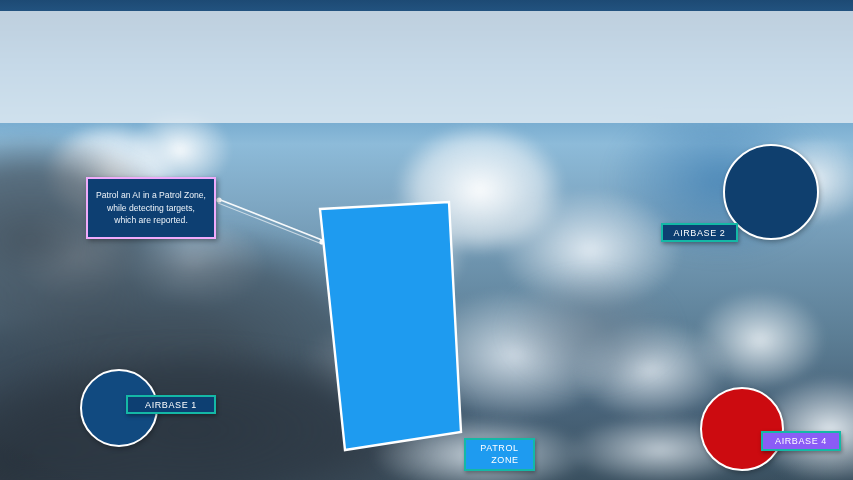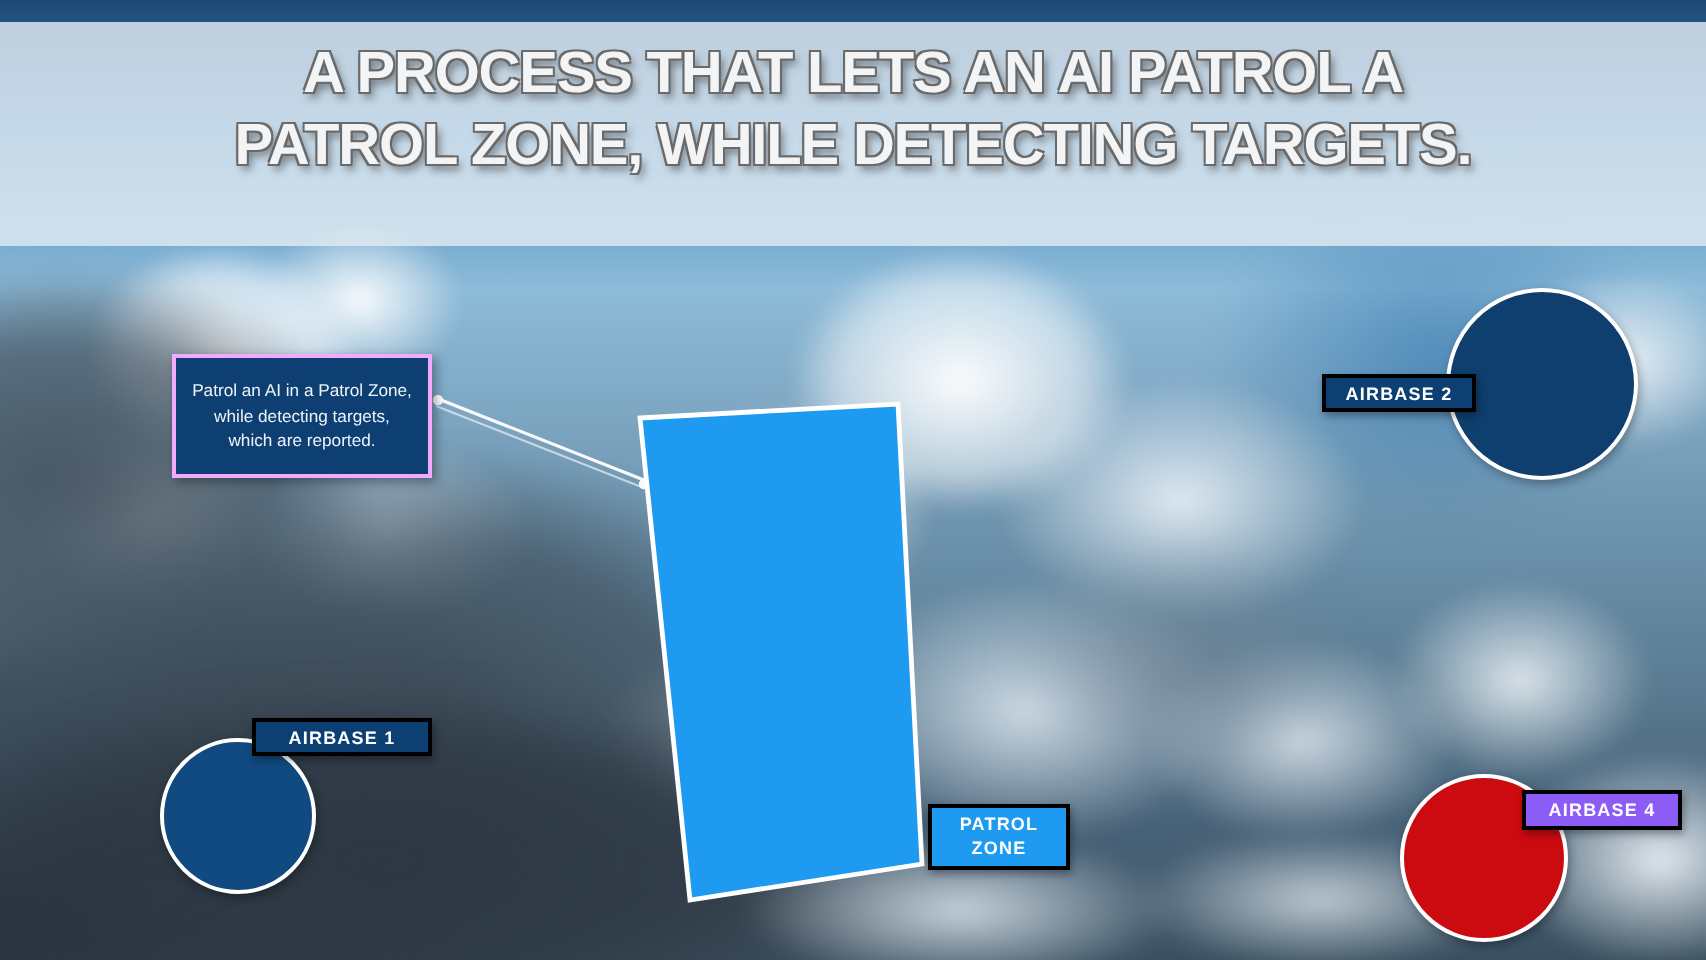--- a/index.html
+++ b/index.html
@@ -194,69 +194,68 @@
     box-sizing: border-box;
     box-shadow: 1px 2px 5px rgba(0,0,0,0.3);
   }
   #circle-airbase-1 { left: 80px;  top: 369px; width: 78px; height: 78px; background: #114a80; }
   #circle-airbase-2 { left: 723px; top: 144px; width: 96px; height: 96px; background: #0f3f6e; }
   #circle-airbase-4 { left: 700px; top: 387px; width: 84px; height: 84px; background: #cc0b10; }
 
   
   .label-box {
     position: absolute;
-    border: 2px solid #000000;
+    border: 2px solid #14b8a6;
     box-sizing: border-box;
     display: flex;
     align-items: center;
     justify-content: center;
     font-family: "Liberation Sans", sans-serif;
-    font-weight: bold;
+    font-weight: normal;
     color: #ffffff;
     letter-spacing: 0.6px;
     box-shadow: 1px 2px 4px rgba(0,0,0,0.35);
+    margin-top: 36px;
   }
   #label-airbase-1 {
     left: 126px; top: 359px; width: 90px; height: 19px;
     background: #0d3f72; font-size: 9px;
   }
   #label-airbase-2 {
     left: 661px; top: 187px; width: 77px; height: 19px;
     background: #0d3f72; font-size: 9px;
   }
   #label-airbase-4 {
     left: 761px; top: 395px; width: 80px; height: 20px;
     background: #8b5cf6; font-size: 9px;
   }
   #label-patrol-zone {
     left: 464px; top: 402px; width: 71px; height: 33px;
     background: #1e9bf0; font-size: 9px; line-height: 11.5px;
-    color: #ffffff; white-space: pre-line; text-align: center;
+    color: #ffffff; white-space: pre-line; text-align: right;
     flex-direction: column;
   }
 </style>
 </head>
 <body>
 
 <div id="slide">
 
   <div class="sky-base"></div>
   <div class="sky-blue-patch"></div>
   <div class="cloud-bright-c"></div>
   <div class="cloud-bright-b"></div>
   <div class="cloud-core-shadow"></div>
   <div class="cloud-bright-a"></div>
   <div class="cloud-dark-left"></div>
   <div class="cloud-dark-bottom"></div>
   <div class="cloud-bright-d"></div>
   <div class="vignette"></div>
 
   <div class="header-band"></div>
-  <div class="header-title">A PROCESS THAT LETS AN AI PATROL A
-PATROL ZONE, WHILE DETECTING TARGETS.</div>
 
   <svg class="connector" viewBox="0 0 853 480" xmlns="http://www.w3.org/2000/svg">
     <line x1="218" y1="199" x2="322" y2="240" stroke="#ffffff" stroke-width="1.6" opacity="0.95"></line>
     <line x1="218" y1="203" x2="322" y2="244" stroke="#ffffff" stroke-width="1.1" opacity="0.6"></line>
     <circle cx="219" cy="200" r="2.6" fill="#ffffff" opacity="0.95"></circle>
     <circle cx="322" cy="242" r="2.6" fill="#ffffff" opacity="0.95"></circle>
   </svg>
 
   <svg class="patrol-zone-svg" viewBox="0 0 853 480" xmlns="http://www.w3.org/2000/svg">
     <polygon points="320,209 449,202 461,432 345,450" fill="#1e9bf0" stroke="#ffffff" stroke-width="2.4"></polygon>

